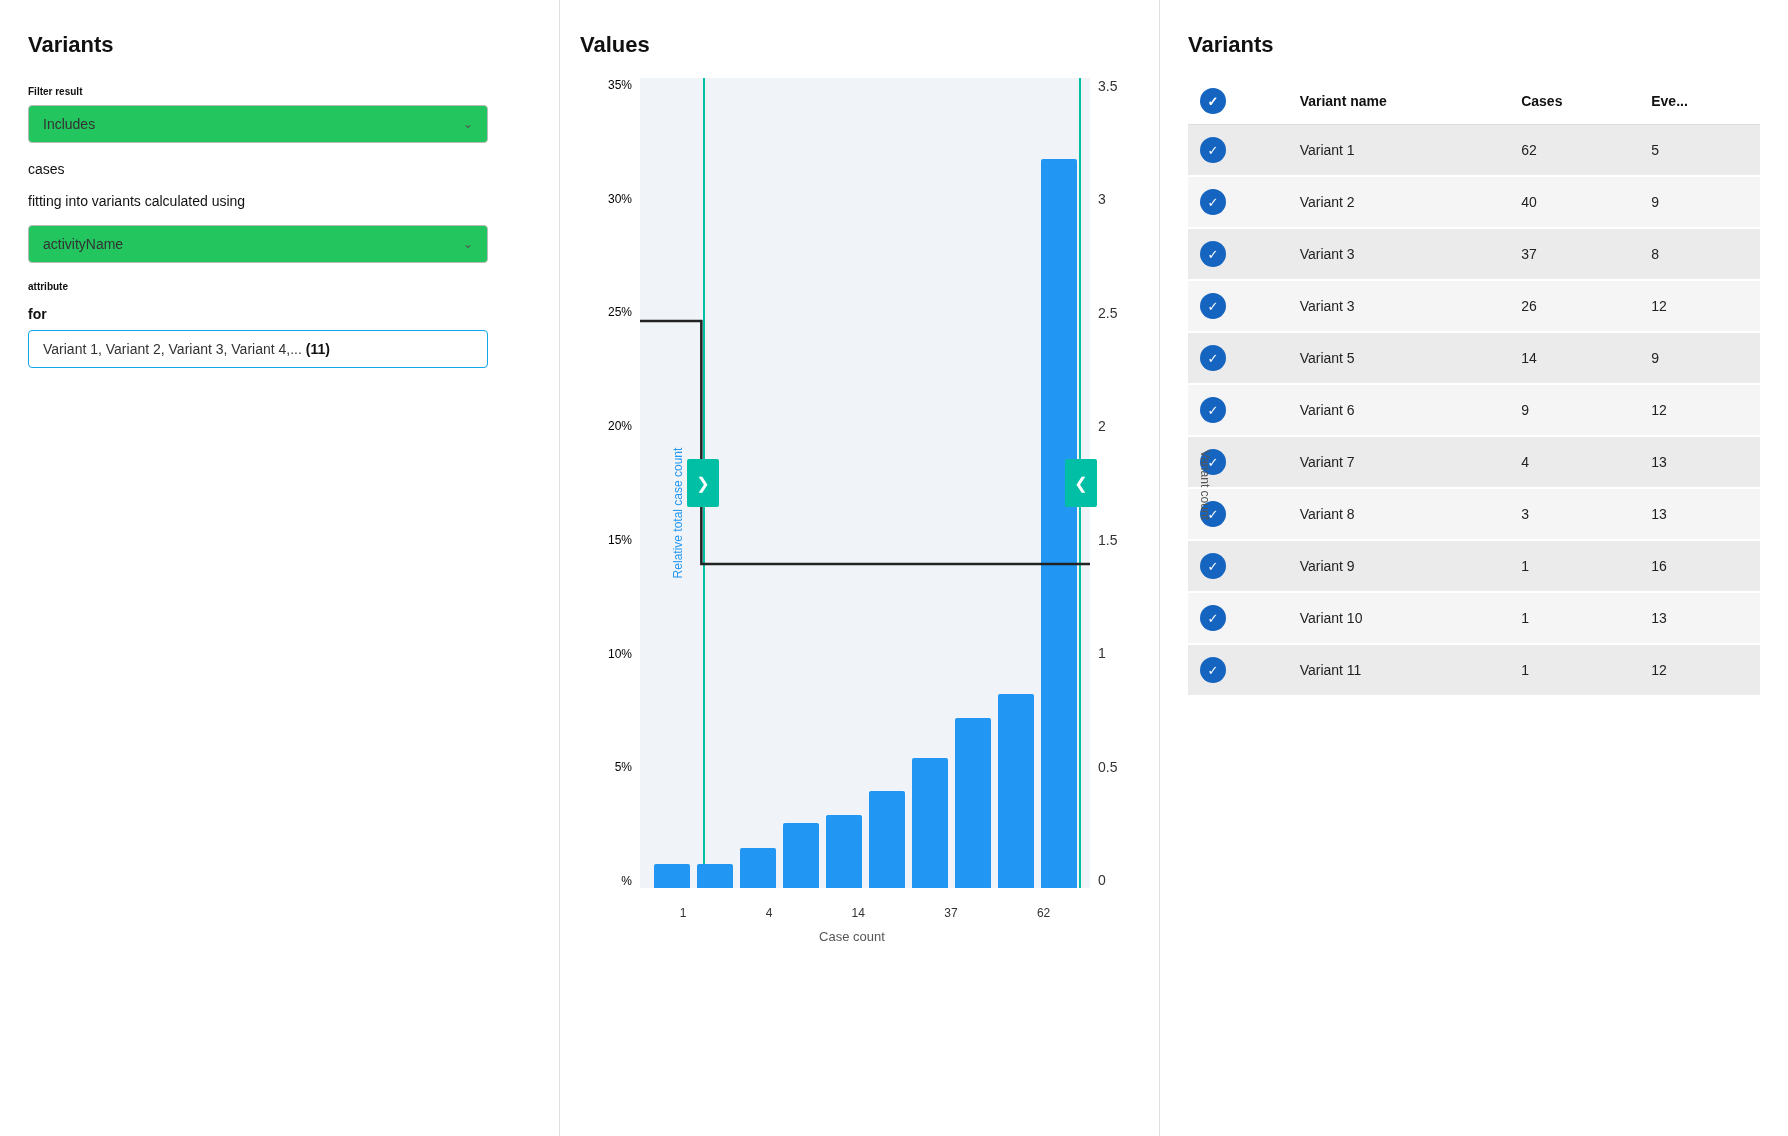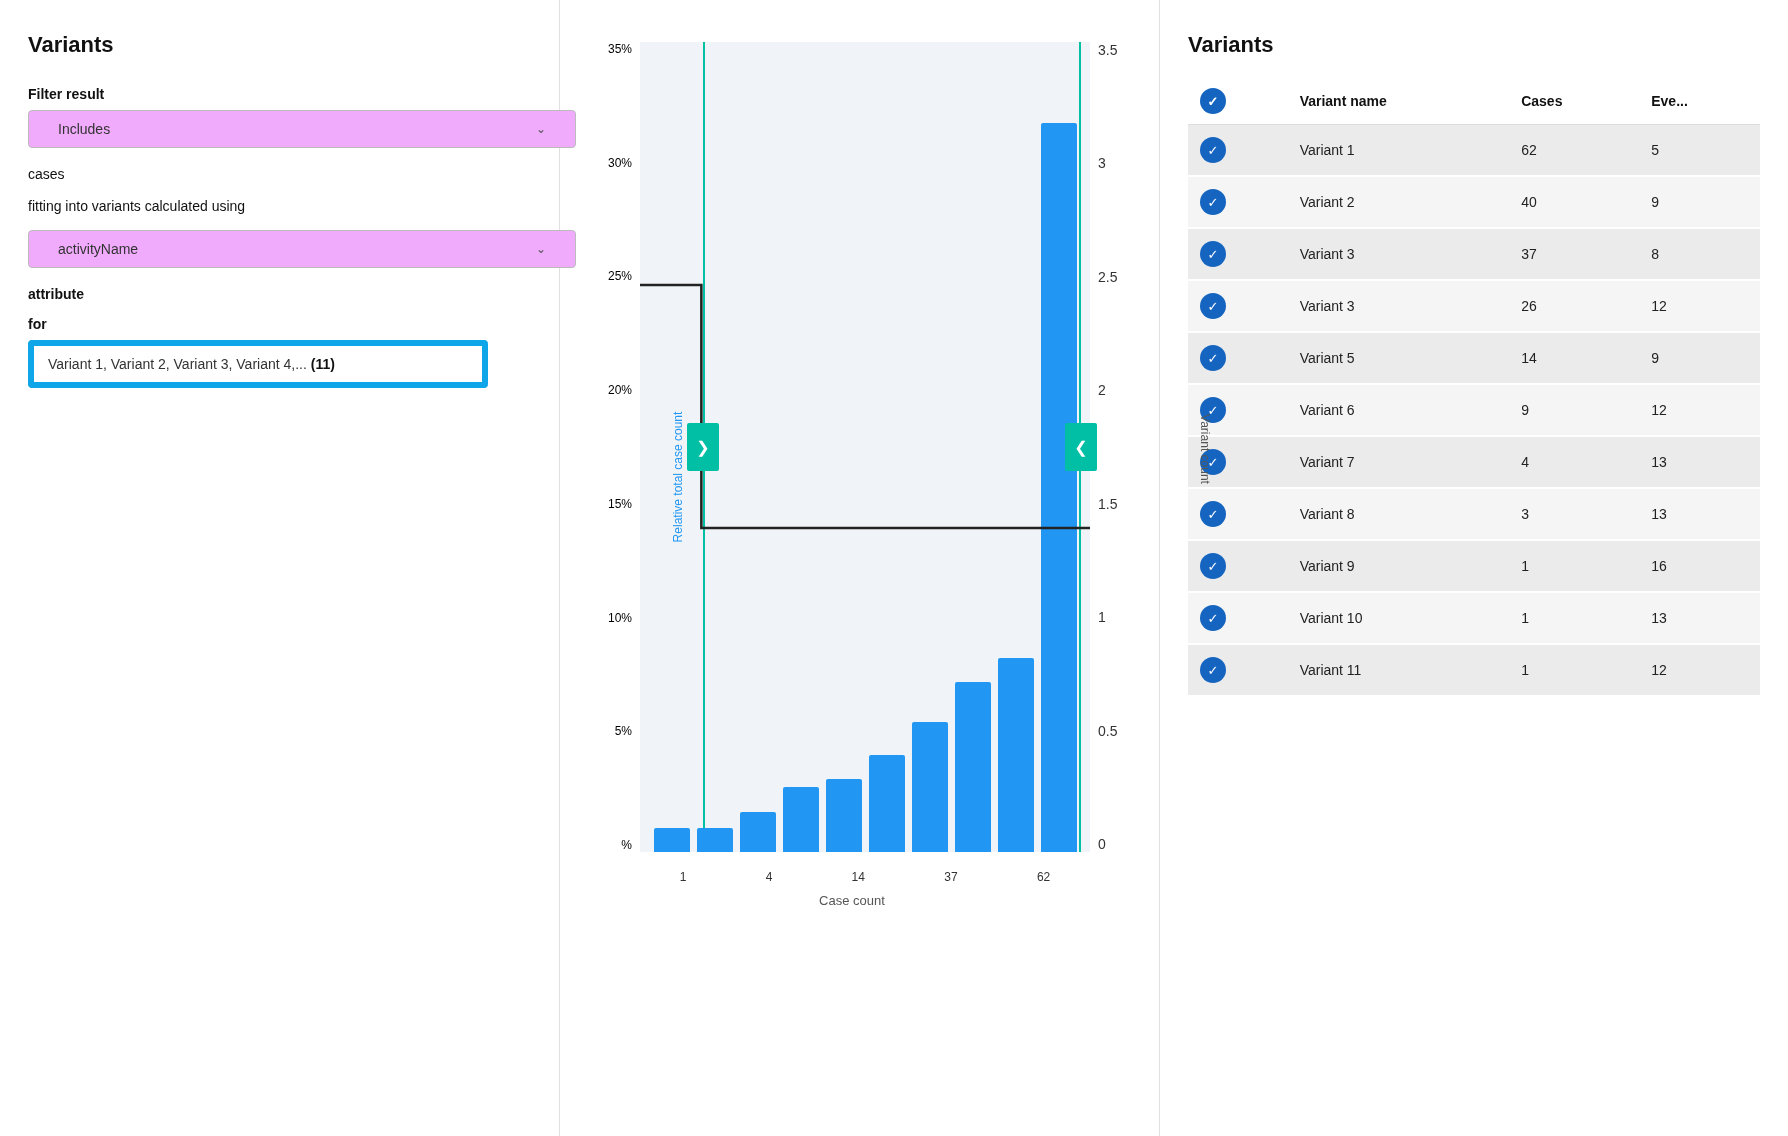--- a/index.html
+++ b/index.html
@@ -18,56 +18,56 @@
       padding: 32px 28px;
       border-right: 1px solid #e0e0e0;
     }
     .left-panel h2 {
       font-size: 22px;
       font-weight: 600;
       margin-bottom: 28px;
       color: #111;
     }
     .field-label {
-      font-size: 14px;
+      font-size: 10px;
       font-weight: 600;
       color: #111;
       margin-bottom: 8px;
     }
     .select-box {
       border: 1px solid #bbb;
       border-radius: 4px;
-      padding: 10px 29px;
+      padding: 10px 14px;
       display: flex;
       justify-content: space-between;
       align-items: center;
-      width: 548px;
+      width: 460px;
       cursor: pointer;
-      background: #f0abfc;
+      background: #22c55e;
       font-size: 14px;
       color: #333;
       margin-bottom: 18px;
     }
     .select-box .chevron {
       font-size: 12px;
       color: #555;
     }
     .field-text {
       font-size: 14px;
       color: #111;
       margin-bottom: 16px;
     }
     .field-for-label {
       font-size: 14px;
       font-weight: 600;
       color: #111;
       margin-bottom: 8px;
     }
     .variant-list-box {
-      border: 6px solid #0ea5e9;
+      border: 1px solid #0ea5e9;
       border-radius: 4px;
       padding: 10px 14px;
       width: 460px;
       font-size: 14px;
       color: #333;
       background: #fff;
     }
     .variant-list-box span.count {
       font-weight: 600;
       color: #111;
@@ -316,20 +316,21 @@
   <div class="field-label">attribute</div>
 
   <div style="margin-top:14px;" class="field-for-label">for</div>
   <div class="variant-list-box">
     <span>Variant 1, Variant 2, Variant 3, Variant 4,...</span>
     <span class="count"> </span><span class="count">(11)</span>
   </div>
 </div>
 
 <div class="middle-panel">
+  <h2>Values</h2>
 
   <div class="chart-container">
 
     <div class="y-axis-left">
       <span>35%</span>
       <span>30%</span>
       <span>25%</span>
       <span>20%</span>
       <span>15%</span>
       <span>10%</span>

